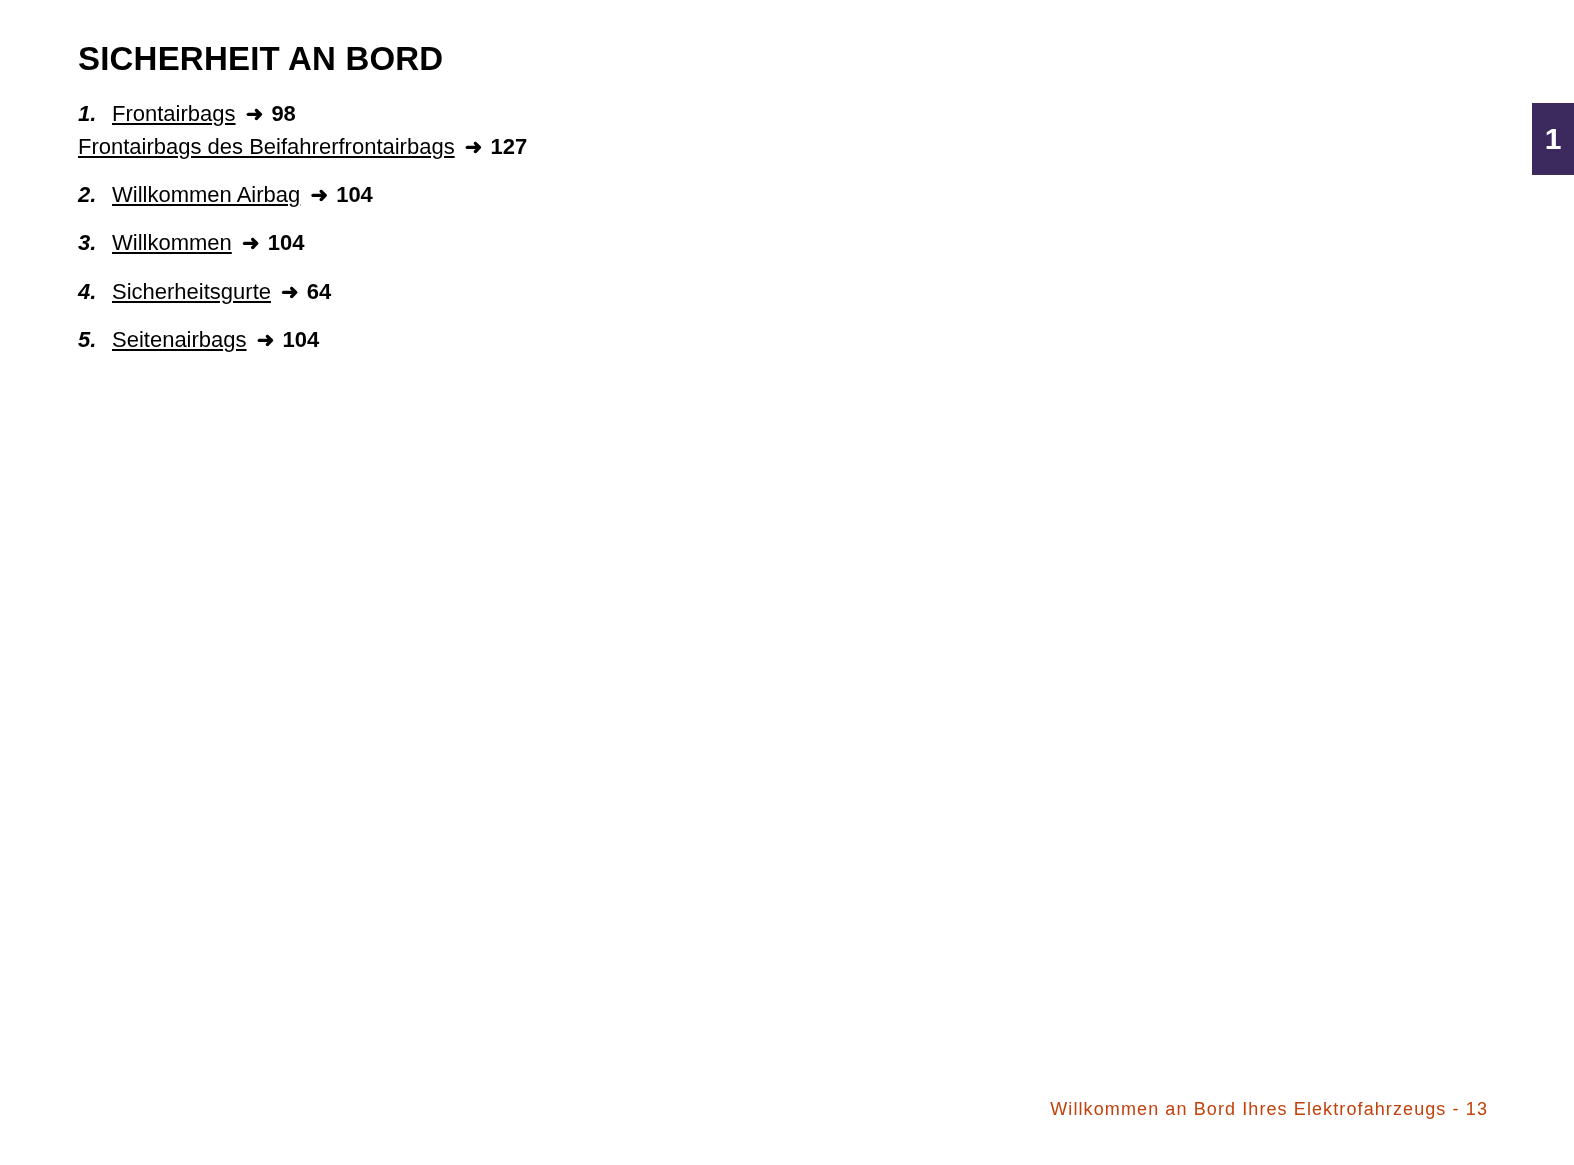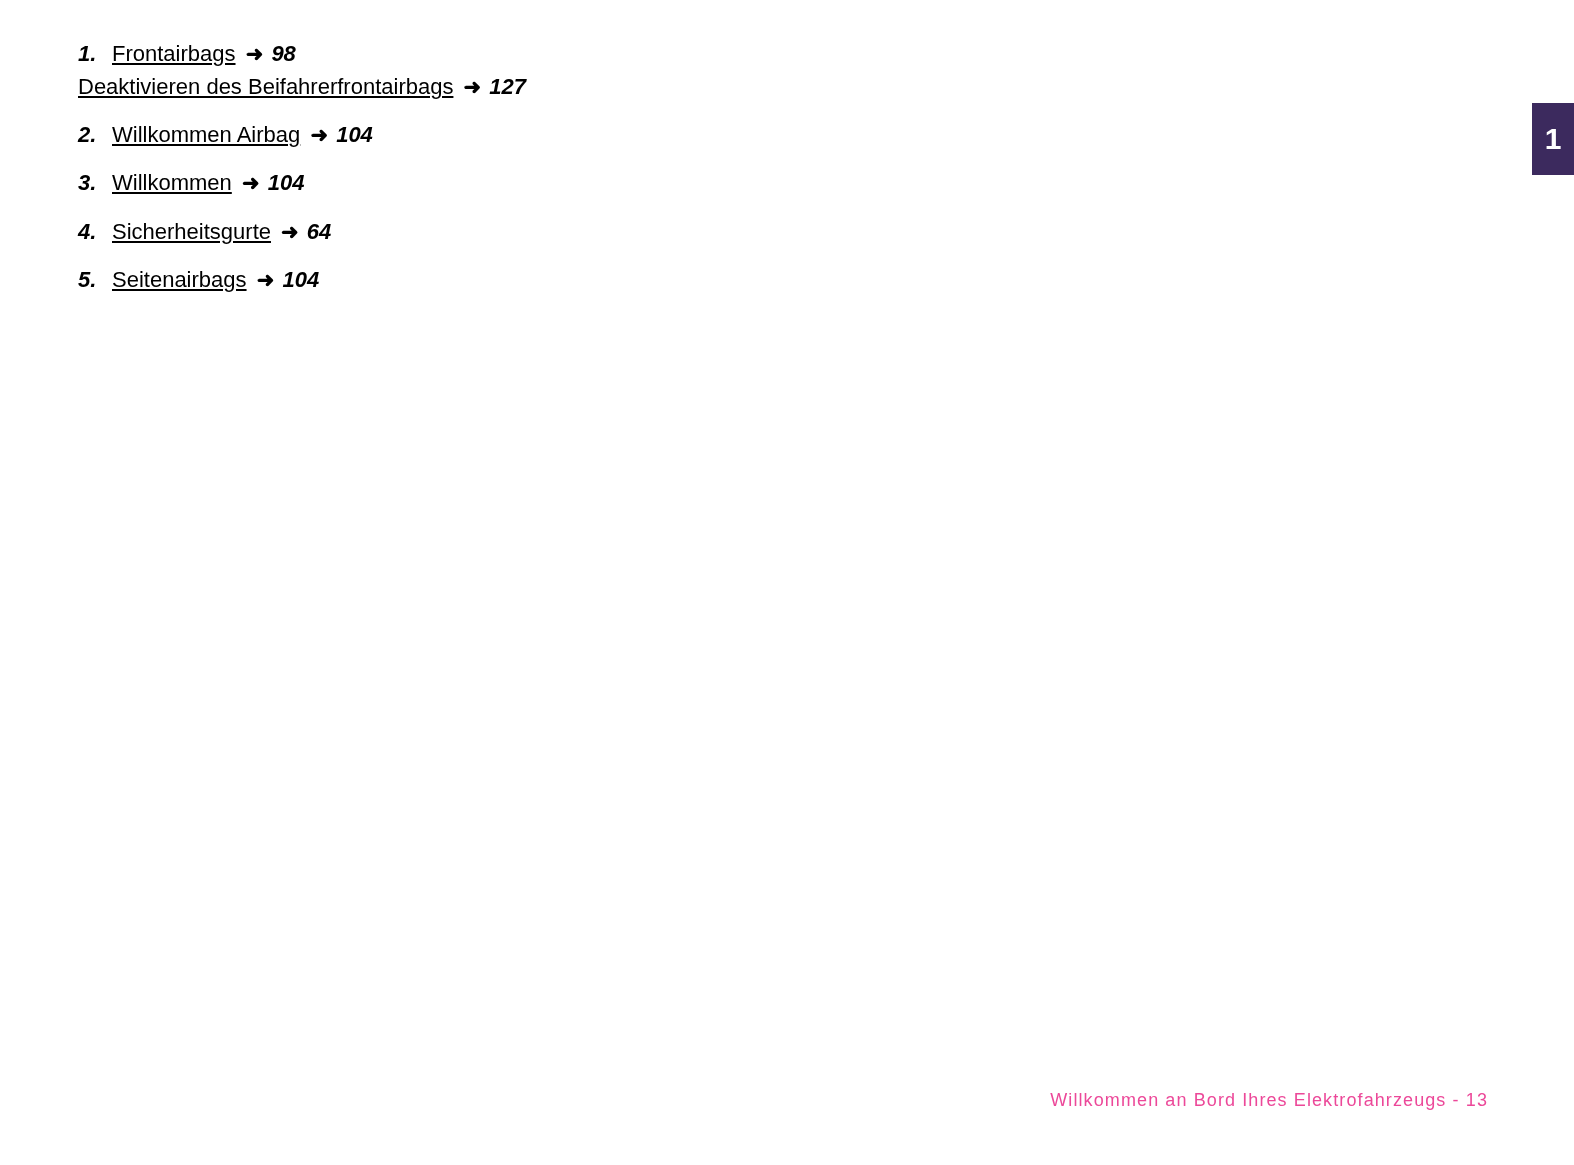--- a/index.html
+++ b/index.html
@@ -84,60 +84,60 @@
 
   .arrow {
     font-weight: 700;
     font-size: 21px;
     padding: 0 2px 0 4px;
   }
 
   .pageref {
     font-weight: 700;
     font-size: 22px;
-    font-style: italic;
   }
 
   .sub-line {
     display: block;
     margin-left: -34px;
     margin-top: 5px;
     font-size: 22px;
   }
 
   .footer {
     position: absolute;
     right: 86px;
-    bottom: 54px;
+    bottom: 45px;
     font-size: 18px;
     letter-spacing: 1.1px;
     font-weight: 400;
-    color: #ec4899;
+    color: #c2410c;
     white-space: nowrap;
   }
 </style>
 </head>
 <body>
 
 <div class="page">
 
   <div class="chapter-tab">1</div>
 
   <div class="content">
 
+    <h1 class="page-title">SICHERHEIT AN BORD</h1>
 
     <ol class="ref-list">
 
       <li>
         <span class="num">1.</span>
         <span class="entry-label">Frontairbags</span>
         <span class="arrow">➜</span>
         <span class="pageref">98</span>
         <span class="sub-line">
-          <span class="entry-label">Deaktivieren des Beifahrerfrontairbags</span>
+          <span class="entry-label">Frontairbags des Beifahrerfrontairbags</span>
           <span class="arrow">➜</span>
           <span class="pageref">127</span>
         </span>
       </li>
 
       <li>
         <span class="num">2.</span>
         <span class="entry-label">Willkommen Airbag</span>
         <span class="arrow">➜</span>
         <span class="pageref">104</span>

